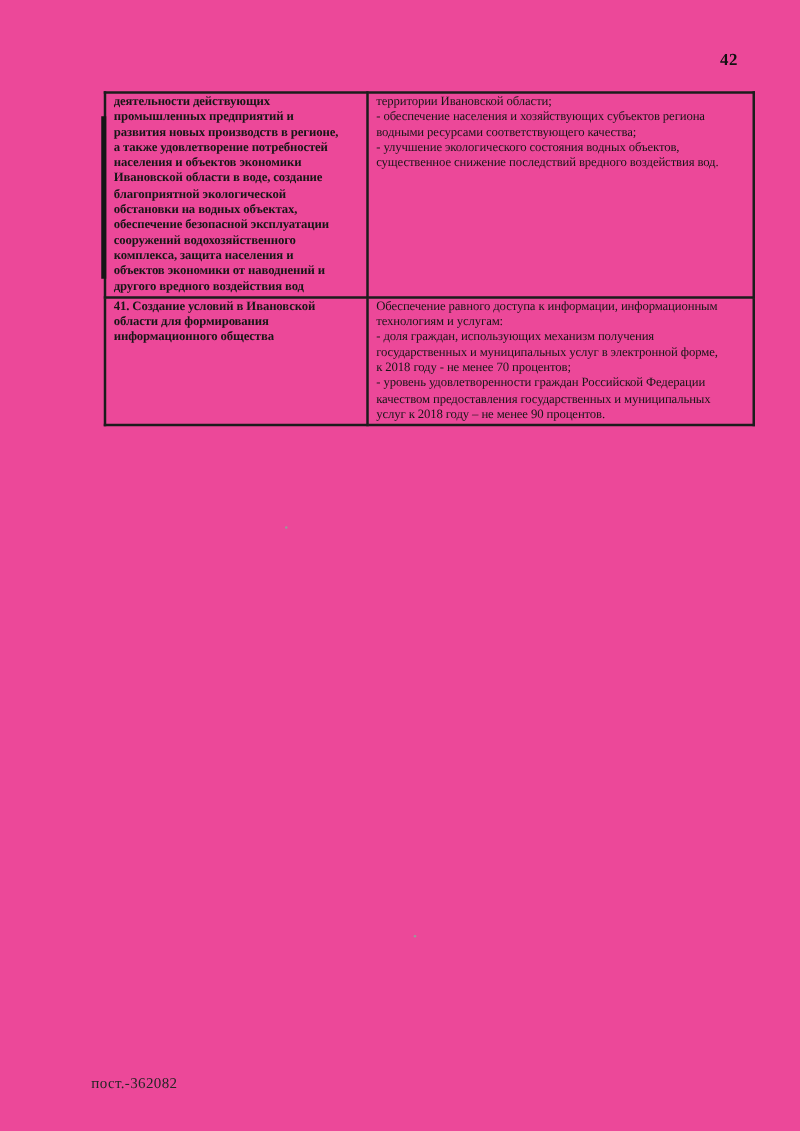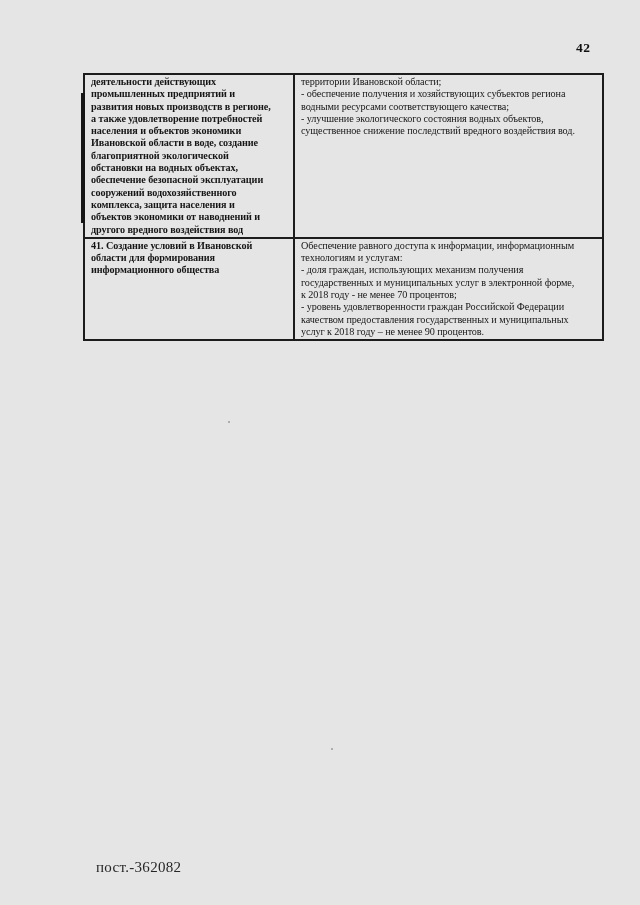--- a/index.html
+++ b/index.html
@@ -4,21 +4,21 @@
 <style>
   html, body {
     margin: 0;
     padding: 0;
     background: #ffffff;
   }
   .sheet {
     position: relative;
     width: 640px;
     height: 905px;
-    background: #e5e5e5;
+    background: #ec4899;
     font-family: "Liberation Serif", "DejaVu Serif", serif;
     color: #141414;
     overflow: hidden;
   }
   .page-number {
     position: absolute;
     left: 576px;
     top: 40px;
     font-size: 13.5px;
     font-weight: bold;
@@ -53,23 +53,23 @@
   .scan-artifact {
     position: absolute;
     left: 81px;
     top: 93px;
     width: 4px;
     height: 130px;
     background: #151515;
   }
   .footer-code {
     position: absolute;
-    left: 96px;
+    left: 73px;
     top: 859px;
-    font-size: 15px;
+    font-size: 12px;
     letter-spacing: 0.3px;
     color: #262626;
   }
   .speck {
     position: absolute;
     width: 2px;
     height: 2px;
     background: #9a9a9a;
     border-radius: 50%;
   }
@@ -97,21 +97,21 @@
 населения и объектов экономики
 Ивановской области в воде, создание
 благоприятной экологической
 обстановки на водных объектах,
 обеспечение безопасной эксплуатации
 сооружений водохозяйственного
 комплекса, защита населения и
 объектов экономики от наводнений и
 другого вредного воздействия вод</td>
         <td class="result-col">территории Ивановской области;
-- обеспечение получения и хозяйствующих субъектов региона
+- обеспечение населения и хозяйствующих субъектов региона
 водными ресурсами соответствующего качества;
 - улучшение экологического состояния водных объектов,
 существенное снижение последствий вредного воздействия вод.</td>
       </tr>
       <tr class="row-2">
         <td class="task-col">41. Создание условий в Ивановской
 области для формирования
 информационного общества</td>
         <td class="result-col">Обеспечение равного доступа к информации, информационным
 технологиям и услугам:

